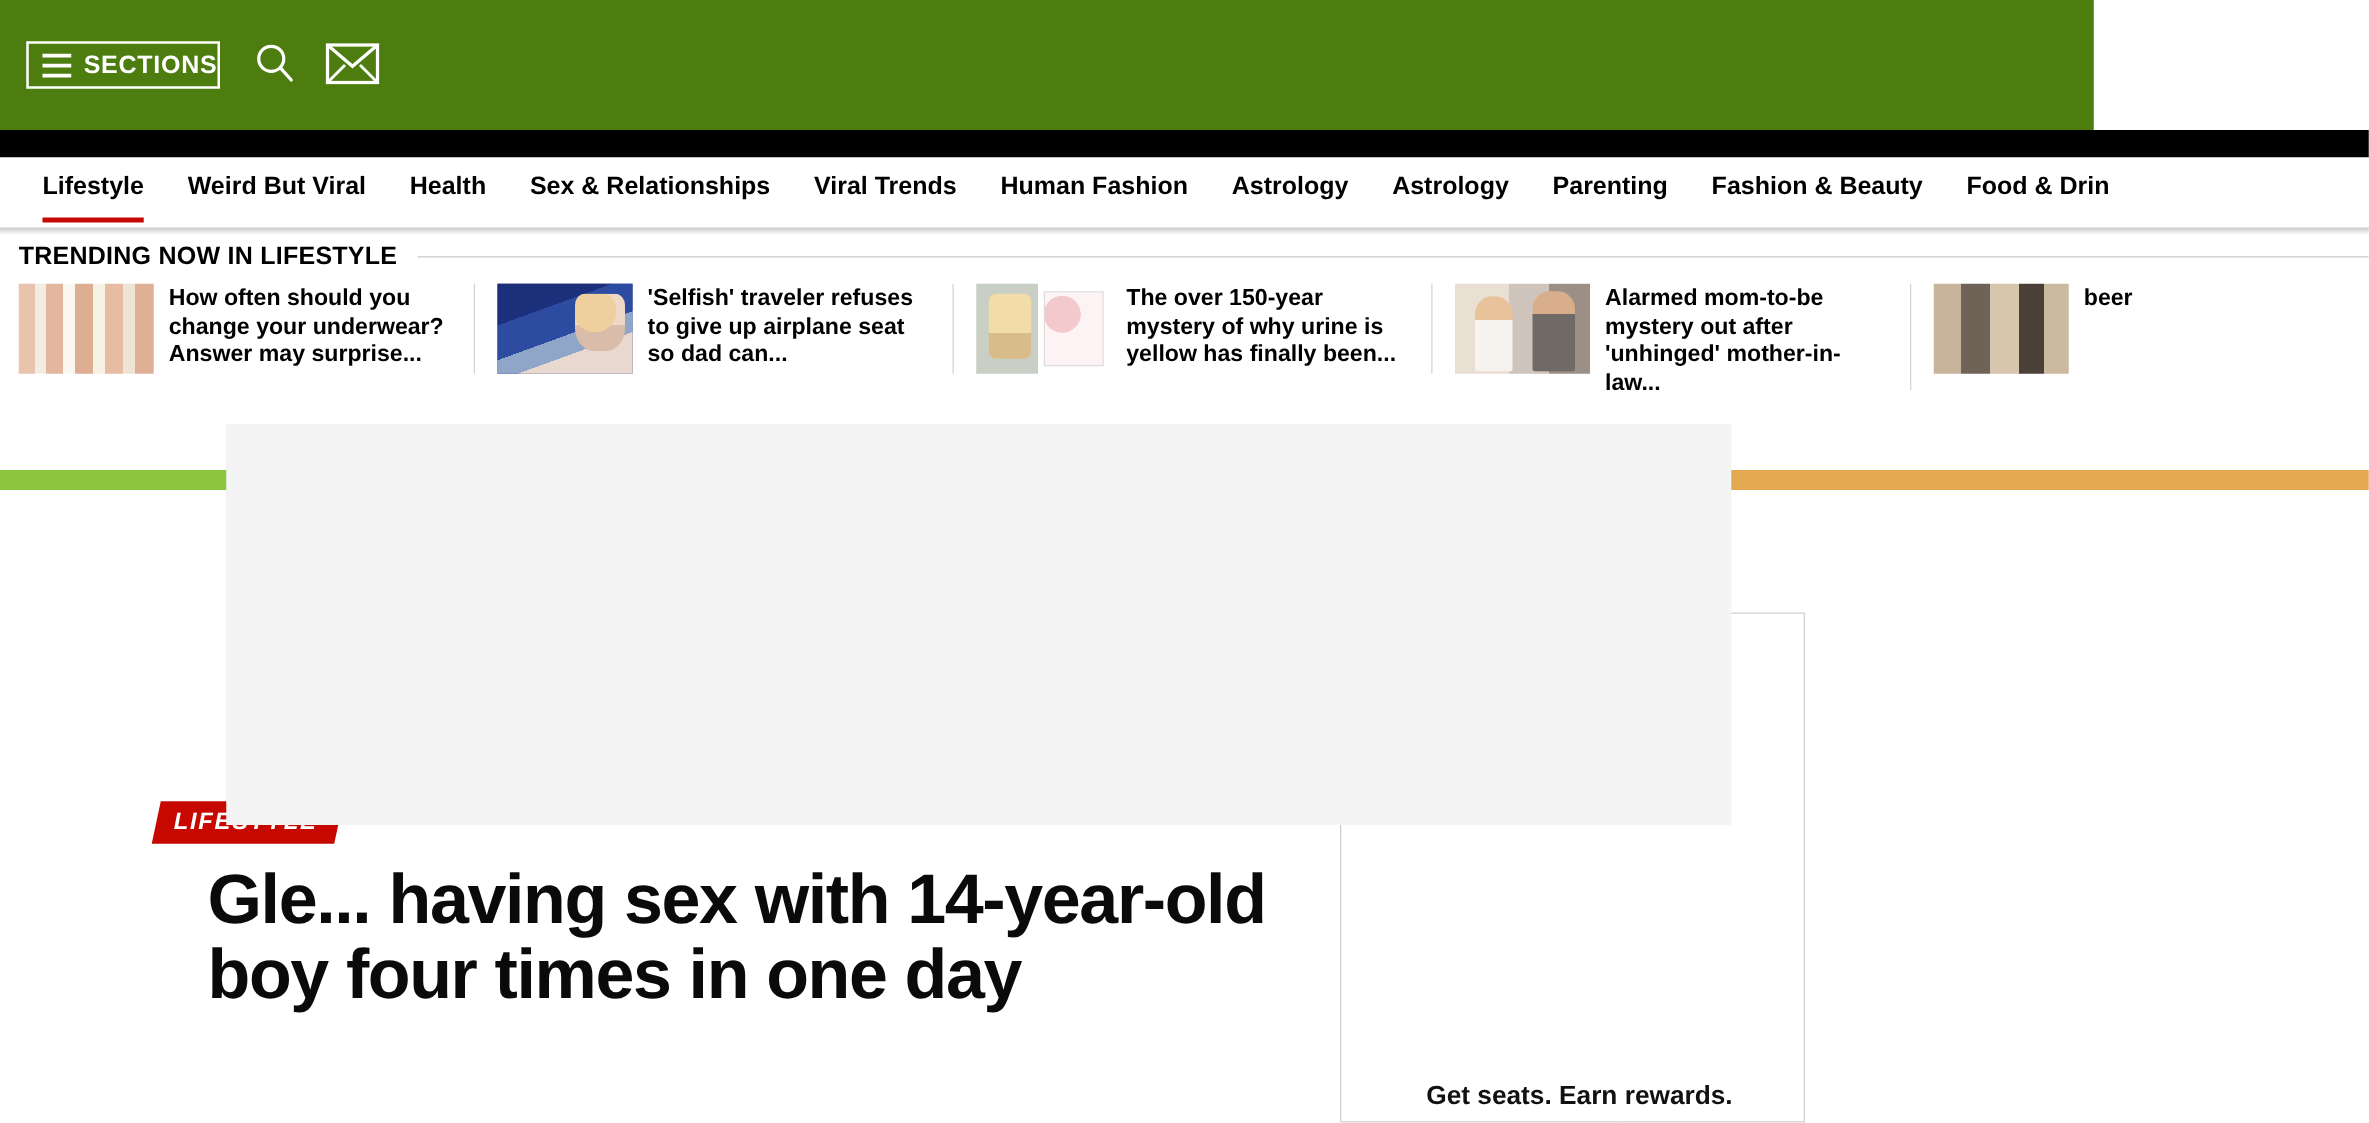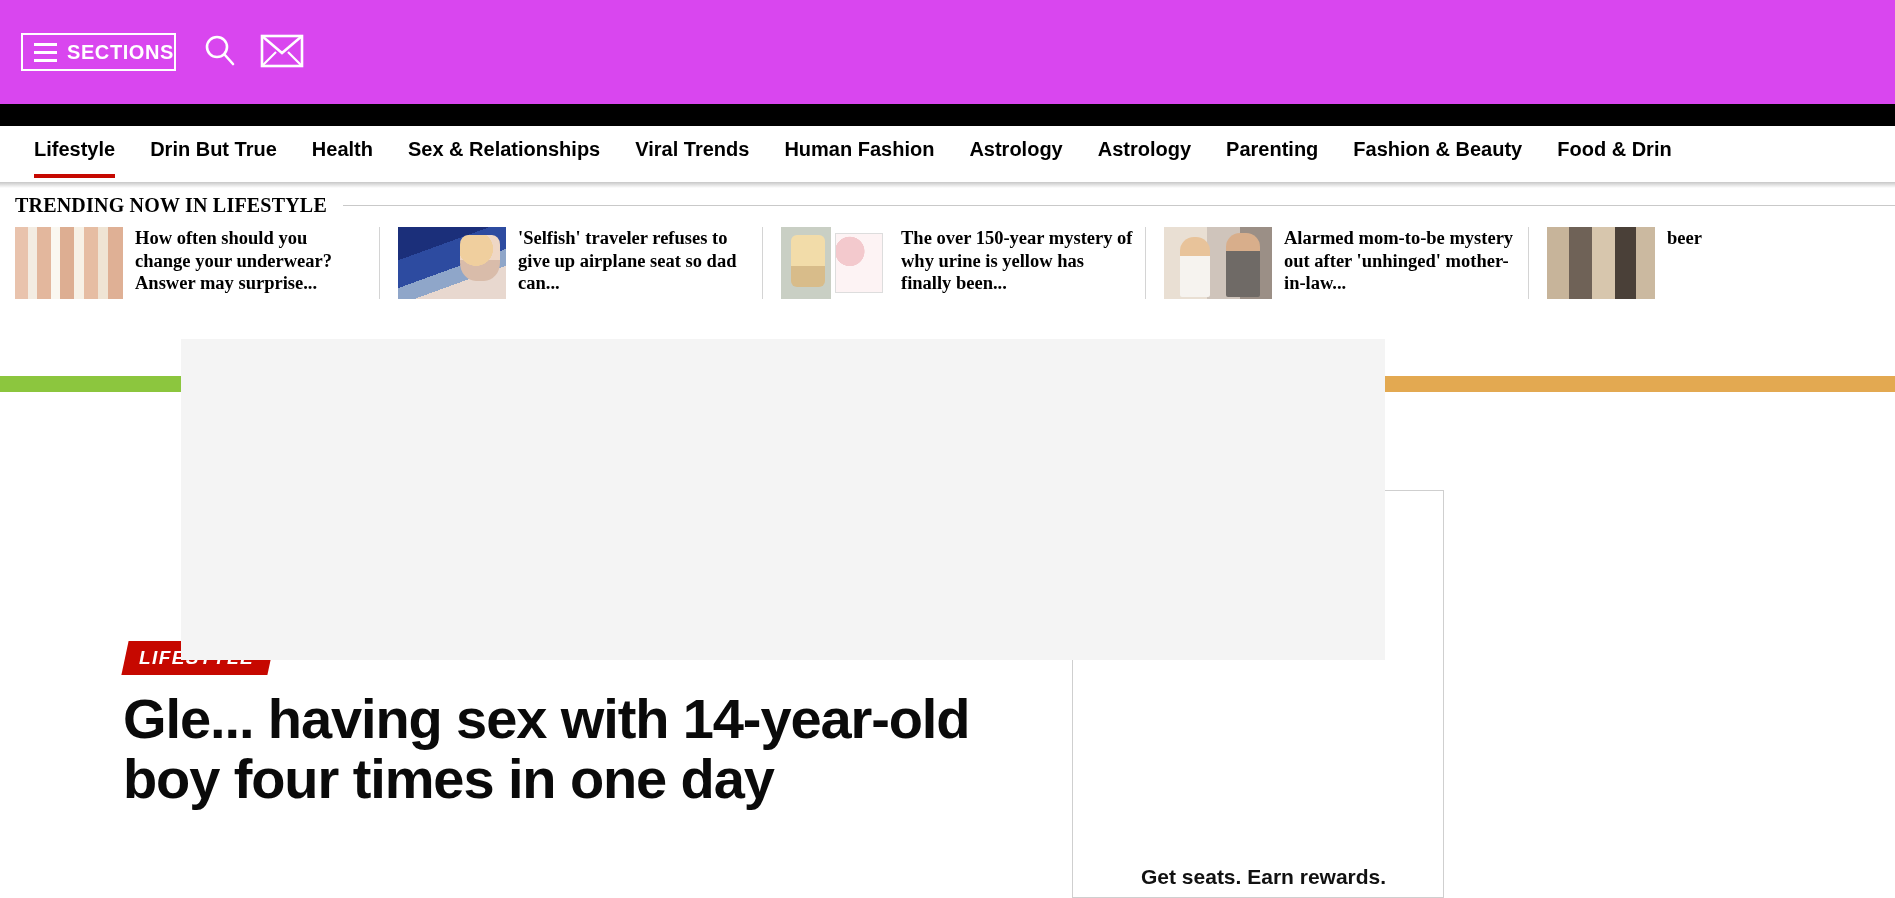--- a/index.html
+++ b/index.html
@@ -10,23 +10,23 @@
     overflow: hidden;
     background: #ffffff;
     font-family: "Liberation Sans", sans-serif;
     -webkit-font-smoothing: antialiased;
   }
 
   
   .top-bar {
     position: absolute;
     top: 0; left: 0;
-    width: 1895px;
+    width: 1675px;
     height: 104px;
-    background: #d946ef;
+    background: #4d7c0f;
   }
   .sections-btn {
     position: absolute;
     left: 21px; top: 33px;
     width: 155px; height: 38px;
     border: 2px solid #ffffff;
     display: flex;
     align-items: center;
     cursor: pointer;
     background: transparent;
@@ -116,21 +116,20 @@
   }
 
   
   .trending {
     position: absolute;
     top: 188px; left: 0;
     width: 1895px;
     height: 124px;
     background: #ffffff;
     overflow: hidden;
-    font-family: Liberation Serif, serif;
   }
   .trending-head {
     display: flex;
     align-items: center;
     padding: 6px 0 4px 15px;
   }
   .trending-title {
     font-size: 20px;
     font-weight: bold;
     color: #000000;
@@ -279,20 +278,21 @@
   }
   .kicker span { display: inline-block; transform: skewX(12deg); }
   .headline {
     font-size: 56px;
     font-weight: bold;
     line-height: 1.07;
     letter-spacing: -1.1px;
     color: #0a0a0a;
     margin-top: 14px;
     max-width: 935px;
+    margin-left: 43px;
   }
 
   
   .rail-divider {
     position: absolute;
     left: 1293px;
     top: 100px;
     width: 1px;
     height: 406px;
     background: #cfcfcf;
@@ -358,21 +358,21 @@
       <line x1="2" y1="36" x2="16" y2="22" stroke="#ffffff" stroke-width="2.2"></line>
       <line x1="42" y1="36" x2="28" y2="22" stroke="#ffffff" stroke-width="2.2"></line>
     </svg>
   </div>
 </div>
 
 <div class="black-strip"></div>
 
 <div class="nav-bar">
   <a class="nav-item active">Lifestyle</a>
-  <a class="nav-item">Drin But True</a>
+  <a class="nav-item">Weird But Viral</a>
   <a class="nav-item">Health</a>
   <a class="nav-item">Sex &amp; Relationships</a>
   <a class="nav-item">Viral Trends</a>
   <a class="nav-item">Human Fashion</a>
   <a class="nav-item">Astrology</a>
   <a class="nav-item">Astrology</a>
   <a class="nav-item">Parenting</a>
   <a class="nav-item">Fashion &amp; Beauty</a>
   <a class="nav-item">Food &amp; Drin</a>
 </div>

